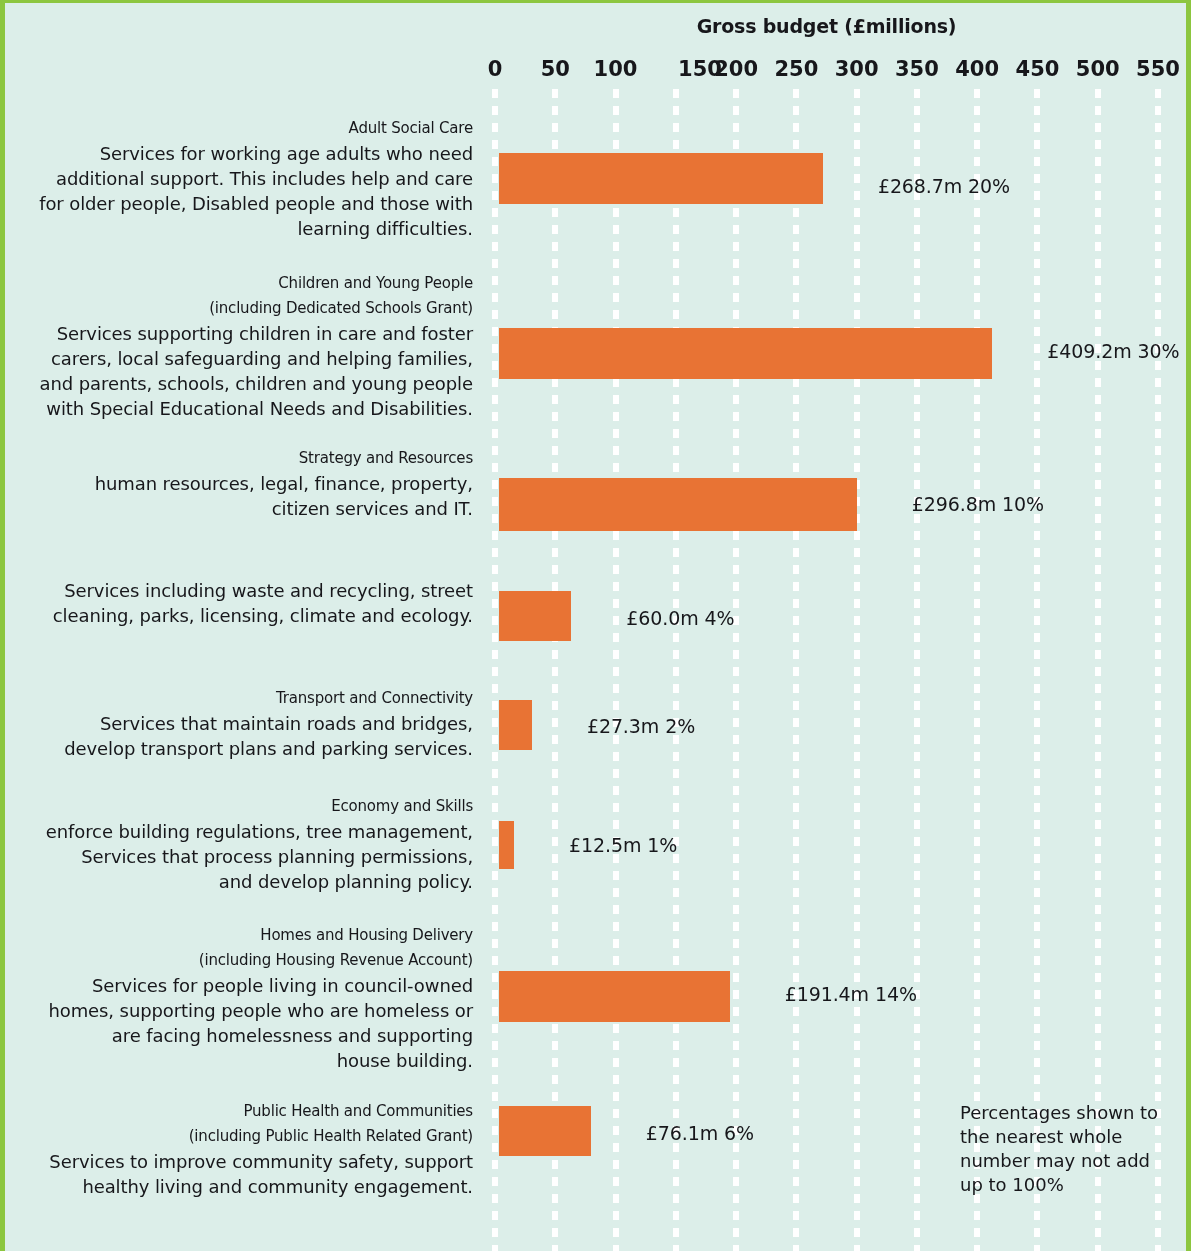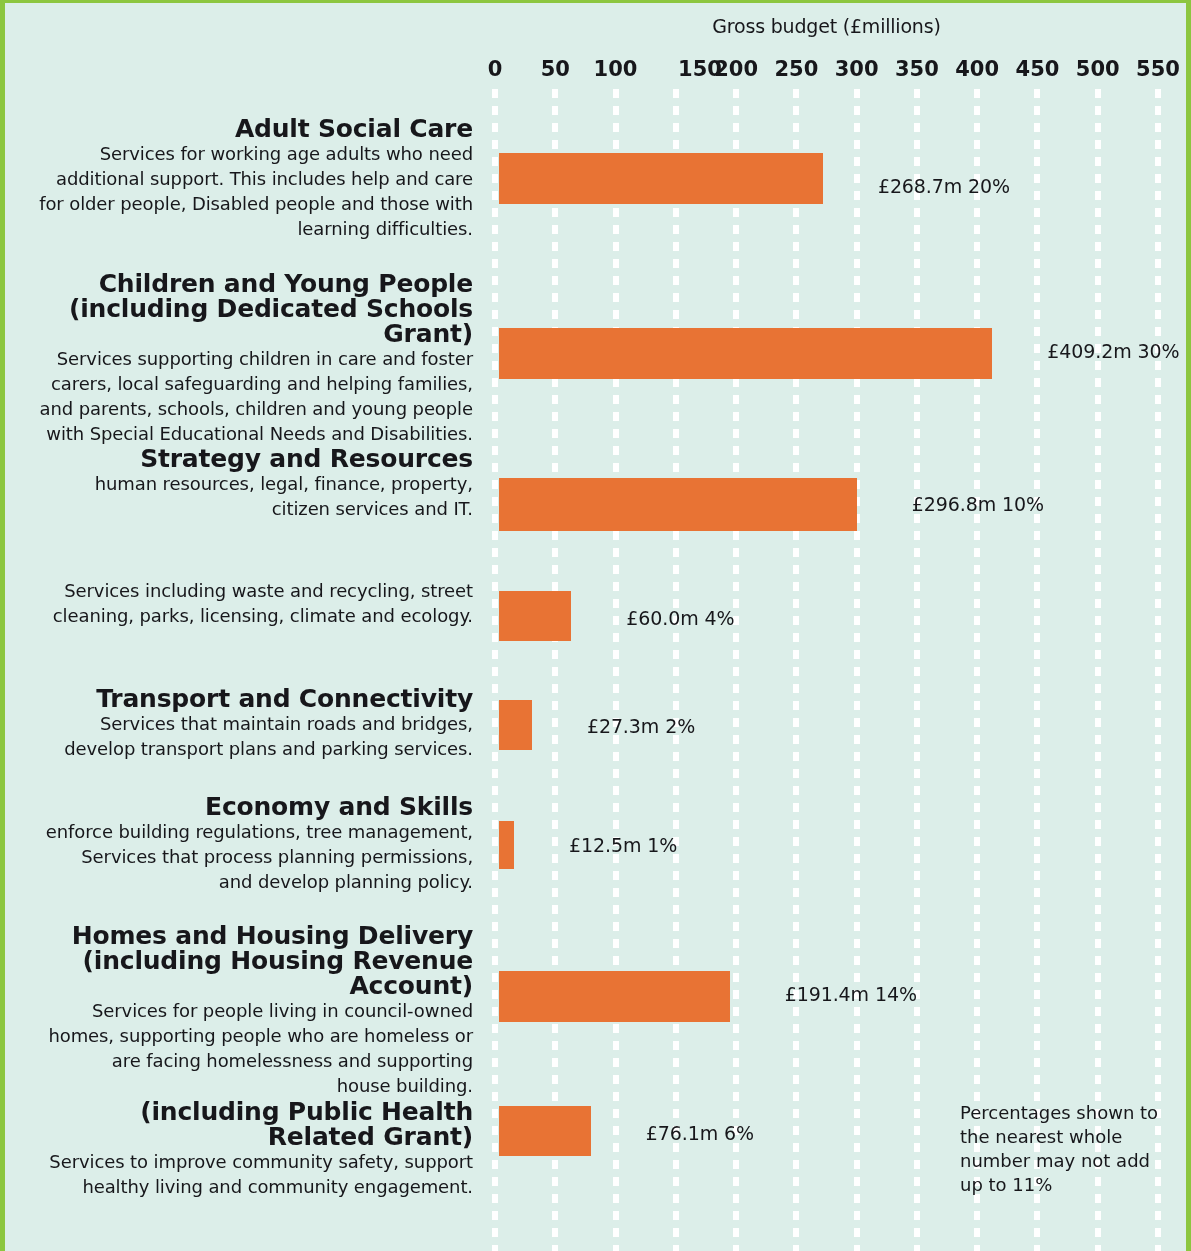--- a/index.html
+++ b/index.html
@@ -18,21 +18,21 @@
     border-right:5px solid #8cc63f;
     border-top:3px solid #8cc63f;
   }
   
   #axis-title{
     position:absolute;
     left:490px; top:12px;
     width:663px;
     text-align:center;
     font-size:19px;
-    font-weight:normal;
+    font-weight:bold;
     color:#17171b;
     letter-spacing:-0.2px;
   }
   #tick-labels{
     position:absolute;
     left:0;top:54px;
     width:1191px;height:28px;
   }
   .tick-label{
     position:absolute;
@@ -63,22 +63,22 @@
   #rows{position:absolute;left:0;top:0;width:1191px;height:1251px;}
   .row{position:absolute;left:0;width:1191px;}
   .row-text{
     position:absolute;
     left:18px;
     width:450px;
     text-align:right;
     color:#17171b;
   }
   .row-title{
-    font-size:25px;
-    font-weight:bold;
+    font-size:15px;
+    font-weight:normal;
     line-height:25px;
     letter-spacing:-0.2px;
     margin-left:36px;
   }
   .row-desc{
     font-size:18px;
     line-height:25px;
     letter-spacing:-0.1px;
   }
   .bar{
@@ -206,24 +206,25 @@
           <div class="row-desc">Services for people living in council-owned</div>
           <div class="row-desc">homes, supporting people who are homeless or</div>
           <div class="row-desc">are facing homelessness and supporting</div>
           <div class="row-desc">house building.</div>
         </div>
         <div class="bar" style="left: 494px; top: 968px; width: 230.724px; height: 51px; background: rgb(232, 115, 52);"></div>
         <div class="bar-label" style="left: 779.724px; top: 980px;">£191.4m  14%</div>
       </div>
       <div class="row" style="top: 0px;">
         <div class="row-text" style="top: 1096px;">
+          <div class="row-title">Public Health and Communities</div>
           <div class="row-title">(including Public Health Related Grant)</div>
           <div class="row-desc">Services to improve community safety, support</div>
           <div class="row-desc">healthy living and community engagement.</div>
         </div>
         <div class="bar" style="left: 494px; top: 1103px; width: 91.7351px; height: 50px; background: rgb(232, 115, 52);"></div>
         <div class="bar-label" style="left: 640.735px; top: 1119px;">£76.1m  6%</div>
       </div>
     </div>
 
-  <div id="footnote">Percentages shown to the nearest whole number may not add up to 11%</div>
+  <div id="footnote">Percentages shown to the nearest whole number may not add up to 100%</div>
 
 </div>
 
 </body></html>

